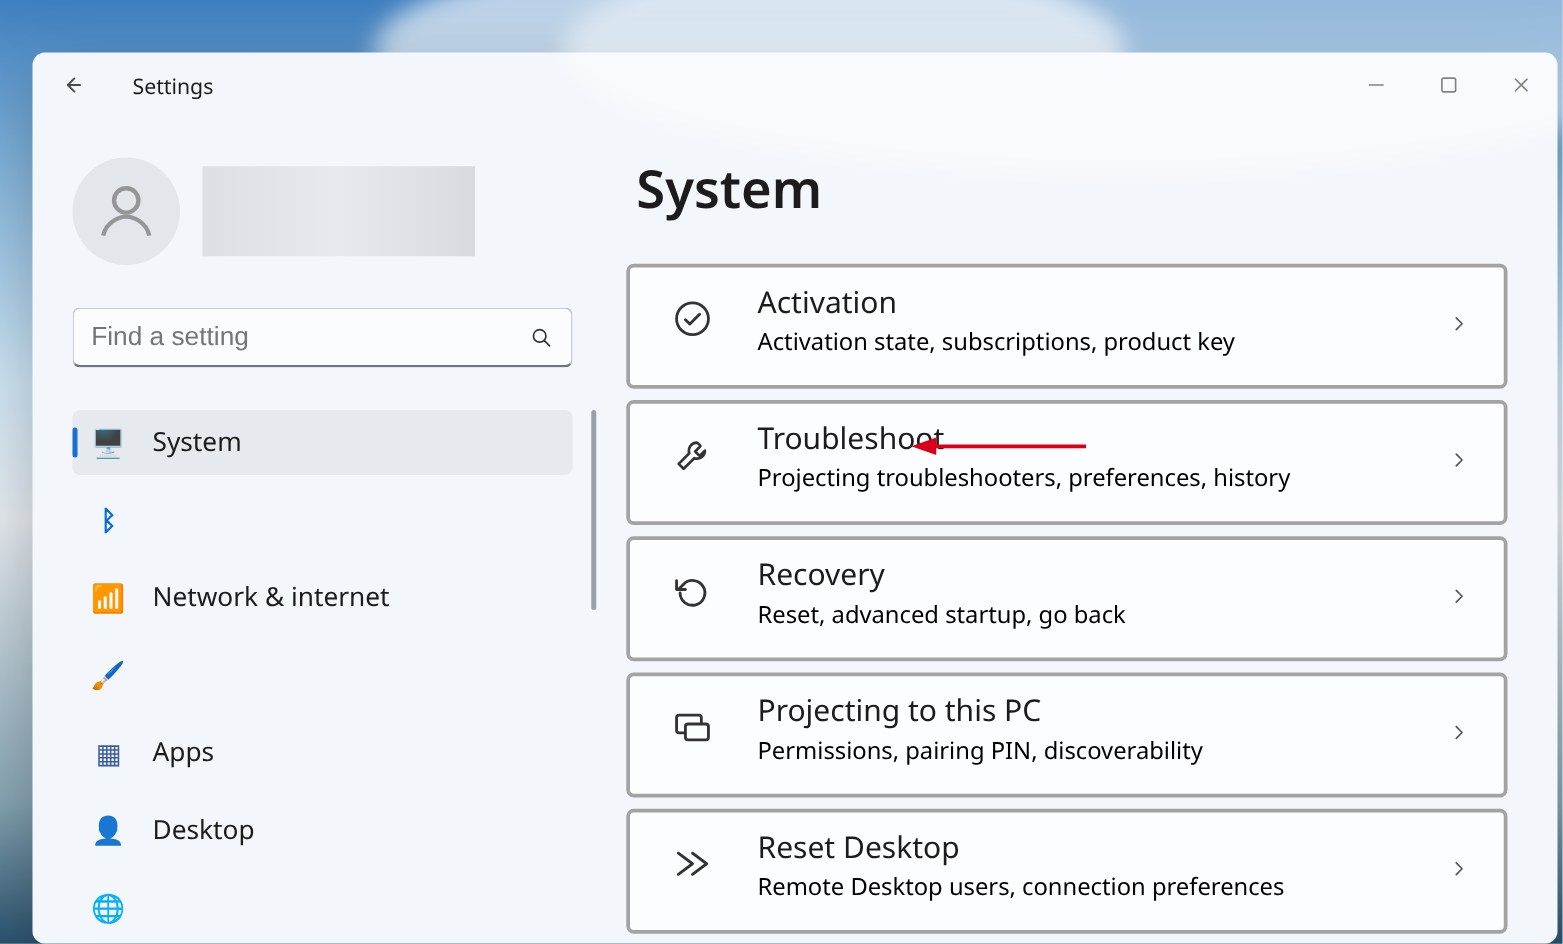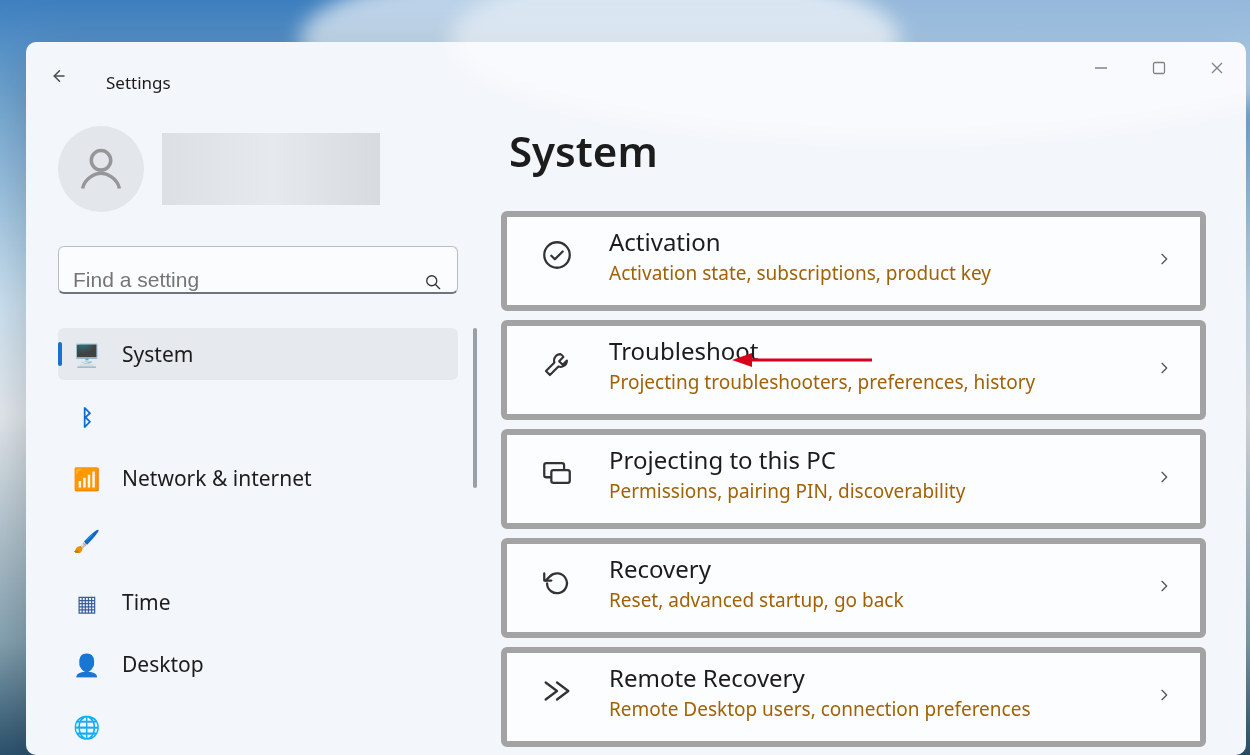--- a/index.html
+++ b/index.html
@@ -32,21 +32,21 @@
     box-shadow: 0 20px 60px rgba(0,0,0,.25);
     display: flex;
     flex-direction: column;
     overflow: hidden;
   }
 
   
   .titlebar {
     height: 52px;
     display: flex;
-    align-items: flex-end;
+    align-items: center;
     padding: 0 0 0 14px;
     position: relative;
   }
   .back-btn {
     width: 36px; height: 36px;
     display:flex; align-items:center; justify-content:center;
     background: transparent;
     border: none;
     cursor: pointer;
   }
@@ -105,21 +105,21 @@
   }
 
   .search-wrap {
     width: 400px;
     height: 48px;
     border: 1px solid #b8bcc3;
     border-bottom: 2px solid #6f747d;
     border-radius: 6px;
     background: #fafcfe;
     display:flex;
-    align-items: flex-end;
+    align-items: center;
     padding: 0 14px;
     margin-bottom: 34px;
   }
   .search-wrap input {
     flex:1;
     border:none; outline:none;
     background: transparent;
     font-size: 21px;
     color: #555;
   }
@@ -187,39 +187,39 @@
     margin-bottom: 32px;
     margin-left: 8px;
   }
   .card-list {
     display:flex;
     flex-direction: column;
     gap: 9px;
   }
   .card {
     background: #fcfdfe;
-    border: 6px solid #a3a3a3;
+    border: 3px solid #a3a3a3;
     border-radius: 6px;
     height: 100px;
     display:flex;
     align-items:center;
     padding: 0 30px 12px 30px;
     cursor: pointer;
     position: relative;
   }
   .card-icon {
     width: 40px; height: 40px;
     display:flex; align-items:center; justify-content:center;
     margin-right: 32px;
     flex-shrink: 0;
   }
   .card-icon svg{width:34px;height:34px;}
   .card-text { display:flex; flex-direction:column; gap: 2px; }
   .card-title { font-size: 24px; color: #1c1c1c; }
-  .card-sub  { font-size: 19px; color: #a16207; }
+  .card-sub  { font-size: 19px; color: #000000; }
   .card-chevron {
     position: absolute;
     right: 28px;
     top: 50%;
     transform: translateY(-50%);
   }
   .card-chevron svg{width:16px;height:16px;}
 
   
   .annotation-arrow {
@@ -293,21 +293,21 @@
         </div>
         <div class="nav-item">
           <span class="nav-icon" style="color:#0b8fd4">📶</span>
           <span>Network &amp; internet</span>
         </div>
         <div class="nav-item">
           <span class="nav-icon">🖌️</span>
         </div>
         <div class="nav-item">
           <span class="nav-icon" style="color:#3c5f9b">▦</span>
-          <span>Time</span>
+          <span>Apps</span>
         </div>
         <div class="nav-item">
           <span class="nav-icon" style="color:#18a55e">👤</span>
           <span>Desktop</span>
         </div>
         <div class="nav-item">
           <span class="nav-icon" style="color:#0a7dbf">🌐</span>
         </div>
       </div>
 
@@ -351,57 +351,57 @@
 
           <svg class="annotation-arrow" style="left:225px;top:24px" width="140" height="20" viewBox="0 0 140 20">
             <line x1="140" y1="10" x2="18" y2="10" stroke="#d9001b" stroke-width="3"></line>
             <polygon points="0,10 20,3 20,17" fill="#d9001b"></polygon>
           </svg>
         </div>
 
         <div class="card">
           <div class="card-icon">
             <svg viewBox="0 0 24 24">
+                <path d="M5 13a7 7 0 1 0 2-5L4 11" fill="none" stroke="#333" stroke-width="1.6" stroke-linecap="round" stroke-linejoin="round"></path>
+                <path d="M3 6v5h5" fill="none" stroke="#333" stroke-width="1.6" stroke-linecap="round" stroke-linejoin="round"></path>
+              </svg>
+          </div>
+          <div class="card-text">
+            <div class="card-title">Recovery</div>
+            <div class="card-sub">Reset, advanced startup, go back</div>
+          </div>
+          <div class="card-chevron"><svg viewBox="0 0 24 24">
+                <path d="M9 5l7 7-7 7" fill="none" stroke="#555" stroke-width="2" stroke-linecap="round" stroke-linejoin="round"></path>
+              </svg></div>
+        </div>
+
+        <div class="card">
+          <div class="card-icon">
+            <svg viewBox="0 0 24 24">
                 <rect x="3" y="5" width="14" height="10" rx="1.5" fill="none" stroke="#333" stroke-width="1.6"></rect>
                 <rect x="8" y="10" width="13" height="9" rx="1.5" fill="#fcfdfe" stroke="#333" stroke-width="1.6"></rect>
               </svg>
           </div>
           <div class="card-text">
             <div class="card-title">Projecting to this PC</div>
             <div class="card-sub">Permissions, pairing PIN, discoverability</div>
-          </div>
-          <div class="card-chevron"><svg viewBox="0 0 24 24">
-                <path d="M9 5l7 7-7 7" fill="none" stroke="#555" stroke-width="2" stroke-linecap="round" stroke-linejoin="round"></path>
-              </svg></div>
-        </div>
-
-        <div class="card">
-          <div class="card-icon">
-            <svg viewBox="0 0 24 24">
-                <path d="M5 13a7 7 0 1 0 2-5L4 11" fill="none" stroke="#333" stroke-width="1.6" stroke-linecap="round" stroke-linejoin="round"></path>
-                <path d="M3 6v5h5" fill="none" stroke="#333" stroke-width="1.6" stroke-linecap="round" stroke-linejoin="round"></path>
-              </svg>
-          </div>
-          <div class="card-text">
-            <div class="card-title">Recovery</div>
-            <div class="card-sub">Reset, advanced startup, go back</div>
           </div>
           <div class="card-chevron"><svg viewBox="0 0 24 24">
                 <path d="M9 5l7 7-7 7" fill="none" stroke="#555" stroke-width="2" stroke-linecap="round" stroke-linejoin="round"></path>
               </svg></div>
         </div>
 
         <div class="card">
           <div class="card-icon">
             <svg viewBox="0 0 24 24">
                 <path d="M4 6l8 6-8 6M12 6l8 6-8 6" fill="none" stroke="#333" stroke-width="1.6" stroke-linecap="round" stroke-linejoin="round"></path>
               </svg>
           </div>
           <div class="card-text">
-            <div class="card-title">Remote Recovery</div>
+            <div class="card-title">Reset Desktop</div>
             <div class="card-sub">Remote Desktop users, connection preferences</div>
           </div>
           <div class="card-chevron"><svg viewBox="0 0 24 24">
                 <path d="M9 5l7 7-7 7" fill="none" stroke="#555" stroke-width="2" stroke-linecap="round" stroke-linejoin="round"></path>
               </svg></div>
         </div>
 
       </div>
     </div>
 

